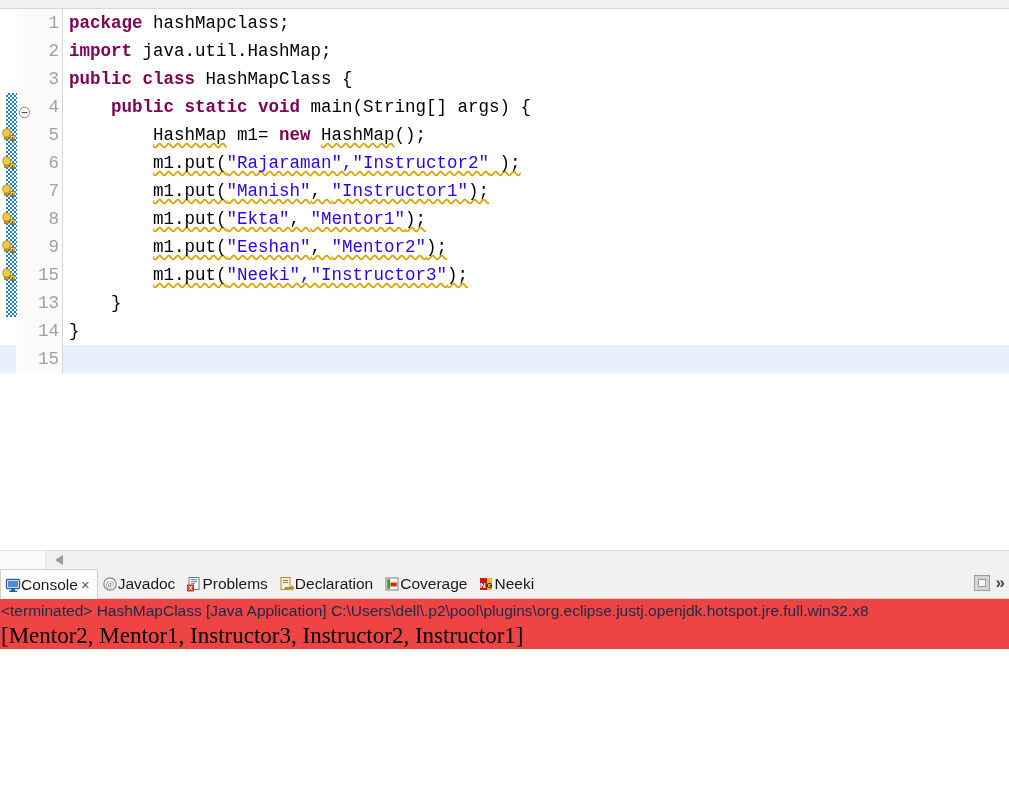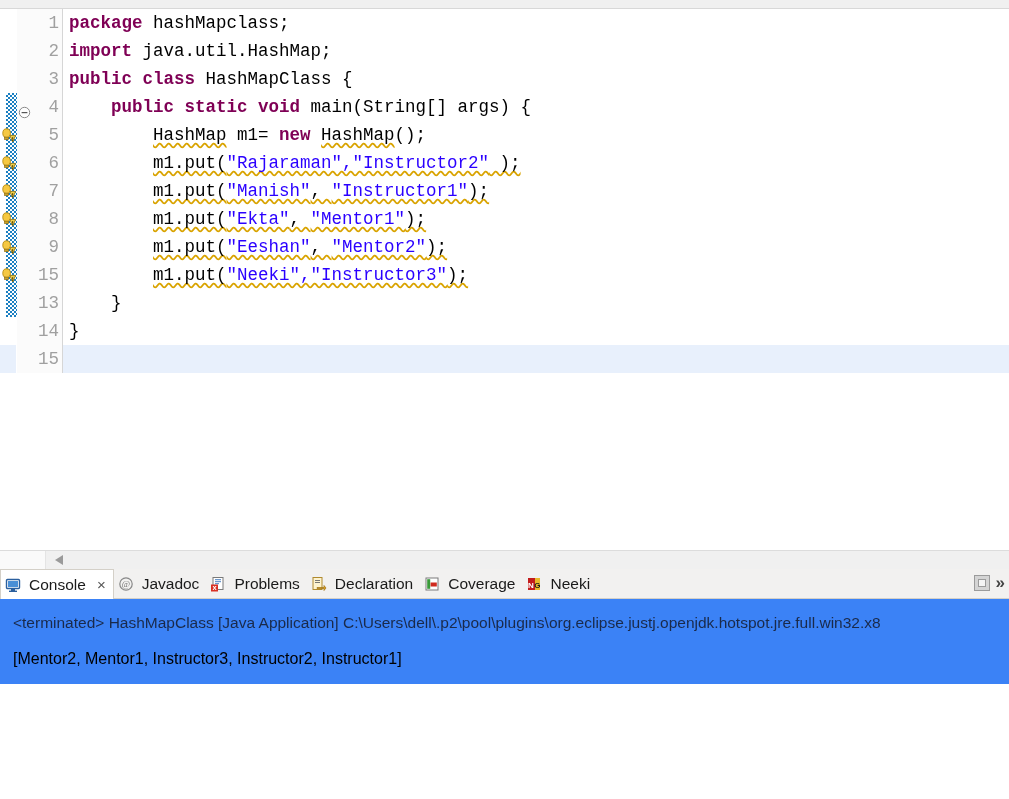--- a/index.html
+++ b/index.html
@@ -170,21 +170,21 @@
     box-sizing: border-box;
   }
   .tab {
     display: flex;
     align-items: center;
     height: 29px;
     padding: 0 7px 0 4px;
     font-size: 15.5px;
     color: #1a1a1a;
     box-sizing: border-box;
-    gap: 8px;
+    gap: 0;
     white-space: nowrap;
   }
   .tab.active {
     background: #ffffff;
     border-left: 1px solid #d4d0c8;
     border-right: 1px solid #d4d0c8;
     border-top: 1px solid #d4d0c8;
     margin-bottom: -1px;
     height: 30px;
   }
@@ -224,41 +224,40 @@
     box-sizing: border-box;
   }
   .chev {
     font-size: 17px;
     color: #444;
     line-height: 1;
     font-weight: bold;
   }
 
   .console-body {
-    padding: 12px;
-    background: #3b82f6;
+    padding: 0;
+    background: #ef4444;
   }
   .proc-line {
     font-family: "Liberation Sans", sans-serif;
     font-size: 15.5px;
     color: #1a2a4a;
     white-space: nowrap;
     overflow: hidden;
     height: 24px;
     line-height: 24px;
     padding-left: 1px;
   }
   .out-line {
-    font-family: Liberation Sans, sans-serif;
-    font-size: 16px;
+    font-family: Liberation Serif, serif;
+    font-size: 23px;
     color: #000000;
     white-space: pre;
     line-height: 26px;
     padding-left: 1px;
-    margin-top: 11px;
   }
 </style>
 </head>
 <body>
 
 <div class="top-strip"></div>
 
 <div class="editor">
   <div class="code-area" id="code-area">
       <div class="code-line"><div class="ann-col"></div><div class="fold-col"></div><div class="lineno">1</div><div class="sep-col"></div><div class="code-text"><span class="kw">package</span><span> hashMapclass;</span></div></div>

